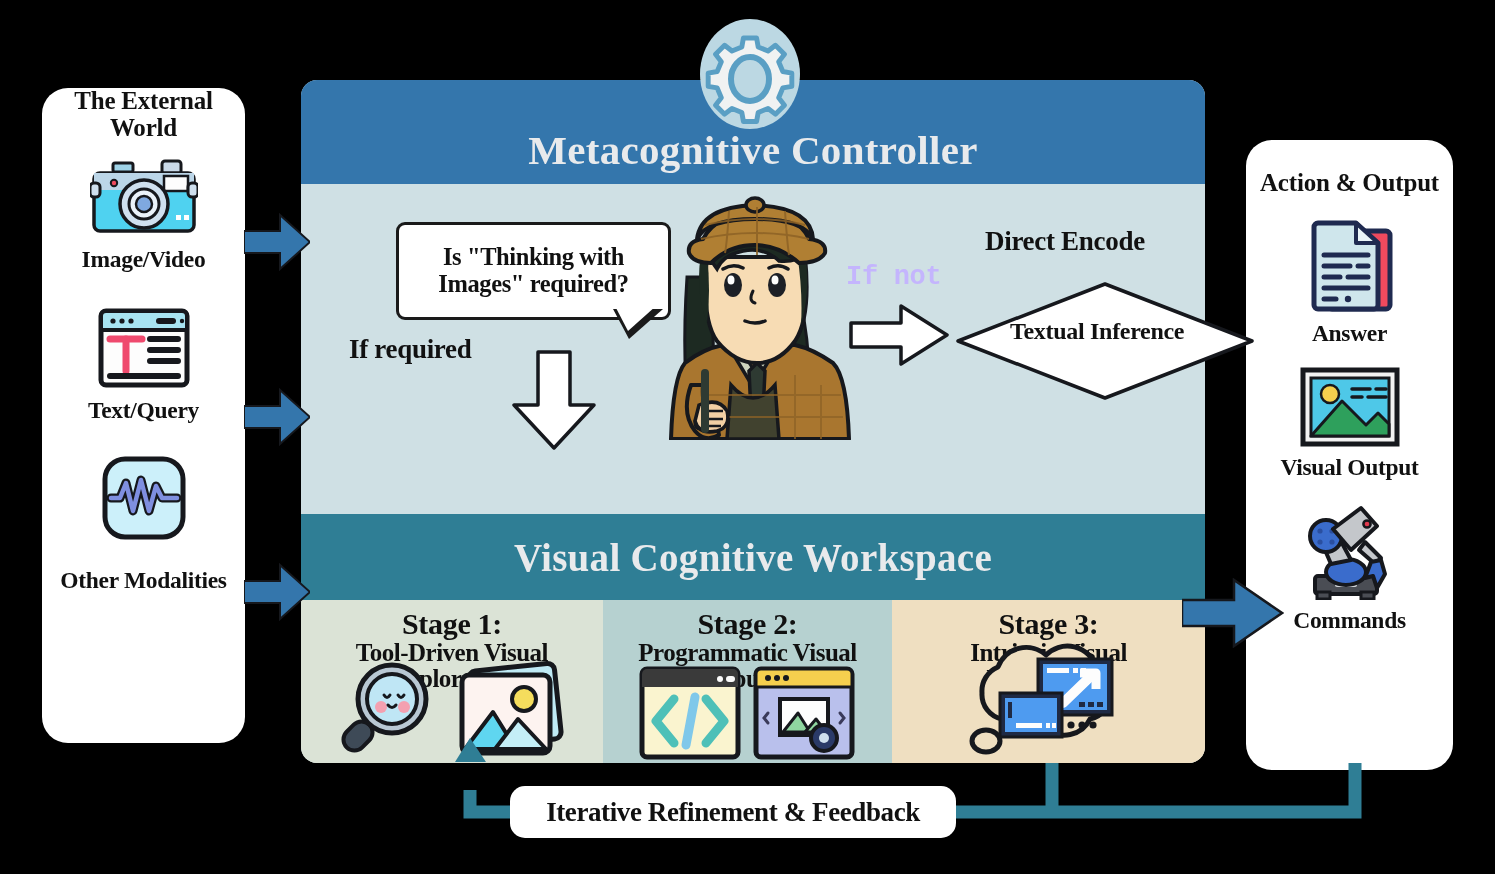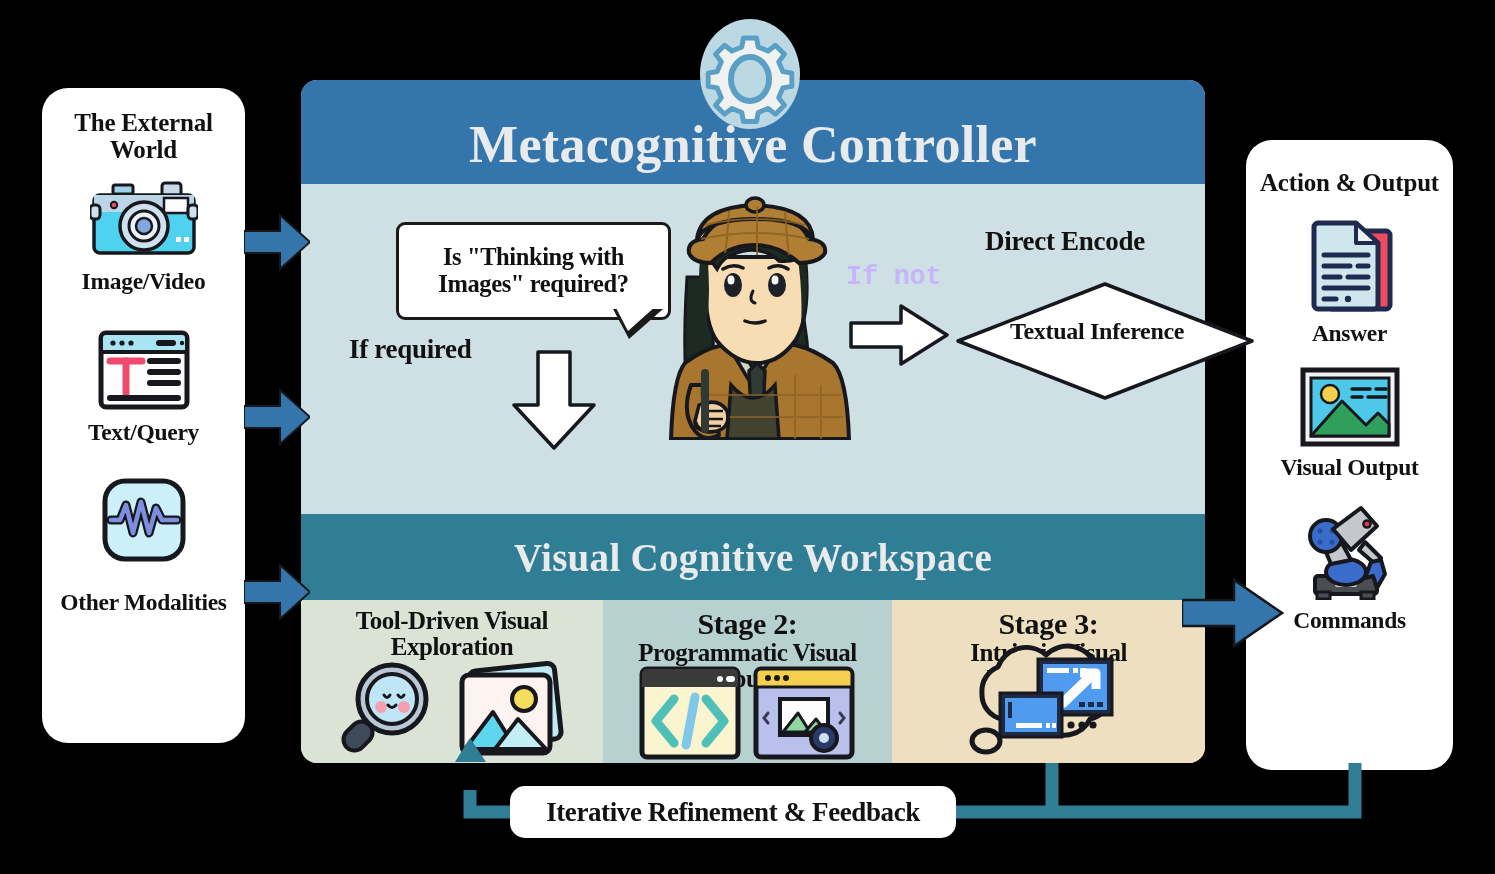--- a/index.html
+++ b/index.html
@@ -25,21 +25,21 @@
   
   #main-panel{position:absolute;left:301px;top:80px;width:904px;height:683px;
               border-radius:16px;overflow:hidden;background:#cfe0e4;}
   .band-top{position:absolute;left:0;top:0;width:100%;height:104px;background:#3476ac;}
   .band-mid{position:absolute;left:0;top:104px;width:100%;height:330px;background:#cfe0e4;}
   .band-vcw{position:absolute;left:0;top:434px;width:100%;height:86px;background:#2f7e95;}
   .stages-row{position:absolute;left:0;top:520px;width:100%;height:163px;display:flex;}
   .band-title{width:100%;text-align:center;color:#e8eaec;font-weight:bold;
               letter-spacing:.3px;}
   #mc-title{position:absolute;left:0;top:104px;transform:translateY(-100%);
-            font-size:52px;padding-bottom:10px;}
+            font-size:41px;padding-bottom:10px;}
   #vcw-title{position:absolute;left:0;top:434px;height:86px;display:flex;
              align-items:center;justify-content:center;font-size:39px;}
 
   .stage-col{height:100%;position:relative;}
   #stage-col-1{width:306px;background:#dbe3d6;}
   #stage-col-2{width:293px;background:#b6d1d0;}
   #stage-col-3{width:305px;background:#efdfc1;padding-left:12px;}
   .stage-head{position:absolute;left:0;top:8px;width:100%;text-align:center;
               color:#111;}
   .stage-num{font-size:30px;font-weight:bold;line-height:1.06;letter-spacing:-.3px;}
@@ -95,21 +95,21 @@
 
   <svg id="feedback-svg" viewBox="0 0 1495 874">
     <g fill="none" stroke="#2f7e95" stroke-width="13" stroke-linecap="butt">
       <path d="M1355 763 L1355 812 L470 812 L470 790"></path>
       <path d="M1052 763 L1052 812"></path>
     </g>
     <polygon points="455,762 486,762 470,738" fill="#2f7e95"></polygon>
   </svg>
 
   <div id="left-panel" class="side-panel">
-    <div class="panel-title" style="margin-top:22px;width:180px;">The External World</div>
+    <div class="panel-title" style="width:180px;">The External World</div>
 
     <div class="icon-box" style="margin-top:18px;">
       <svg width="108" height="78" viewBox="0 0 108 78">
         <rect x="23" y="4" width="20" height="9" rx="2" fill="#9fd3e8" stroke="#16181d" stroke-width="3"></rect>
         <rect x="72" y="2" width="19" height="13" rx="3" fill="#c9d9e8" stroke="#16181d" stroke-width="3"></rect>
         <rect x="4" y="14" width="100" height="58" rx="6" fill="#4fd2f0" stroke="#16181d" stroke-width="3.5"></rect>
         <path d="M4 14 H104 V31 H4 Z" fill="#bcd6e8"></path>
         <rect x="74" y="17" width="24" height="15" fill="#fdfdfd" stroke="#16181d" stroke-width="2.5"></rect>
         <circle cx="54" cy="45" r="24" fill="#cfe0ef" stroke="#16181d" stroke-width="3.5"></circle>
         <circle cx="54" cy="45" r="15" fill="#eaf2fa" stroke="#16181d" stroke-width="3"></circle>
@@ -165,20 +165,21 @@
     <div class="band-mid"></div>
     <div class="band-vcw"></div>
 
     <div id="mc-title" class="band-title">Metacognitive Controller</div>
     <div id="vcw-title" class="band-title">Visual Cognitive Workspace</div>
 
     <div class="stages-row">
 
       <div id="stage-col-1" class="stage-col">
         <div class="stage-head">
+          <div class="stage-num">Stage 1:</div>
           <div class="stage-sub" style="padding:0 18px;">Tool-Driven Visual Exploration</div>
         </div>
         <div class="stage-art">
           <svg width="112" height="104" viewBox="0 0 112 104">
             <rect x="8" y="68" width="32" height="22" rx="11" transform="rotate(-45 24 79)" fill="#3e4a57" stroke="#16181d" stroke-width="4"></rect>
             <circle cx="58" cy="42" r="34" fill="#b9c8d4" stroke="#16181d" stroke-width="5"></circle>
             <circle cx="58" cy="42" r="25" fill="#bfe6f5" stroke="#16181d" stroke-width="4"></circle>
             <circle cx="47" cy="50" r="6" fill="#f4a0b0"></circle>
             <circle cx="70" cy="50" r="6" fill="#f4a0b0"></circle>
             <path d="M50 38 q3 5 6 0 M64 38 q3 5 6 0" fill="none" stroke="#16181d" stroke-width="3" stroke-linecap="round"></path>

